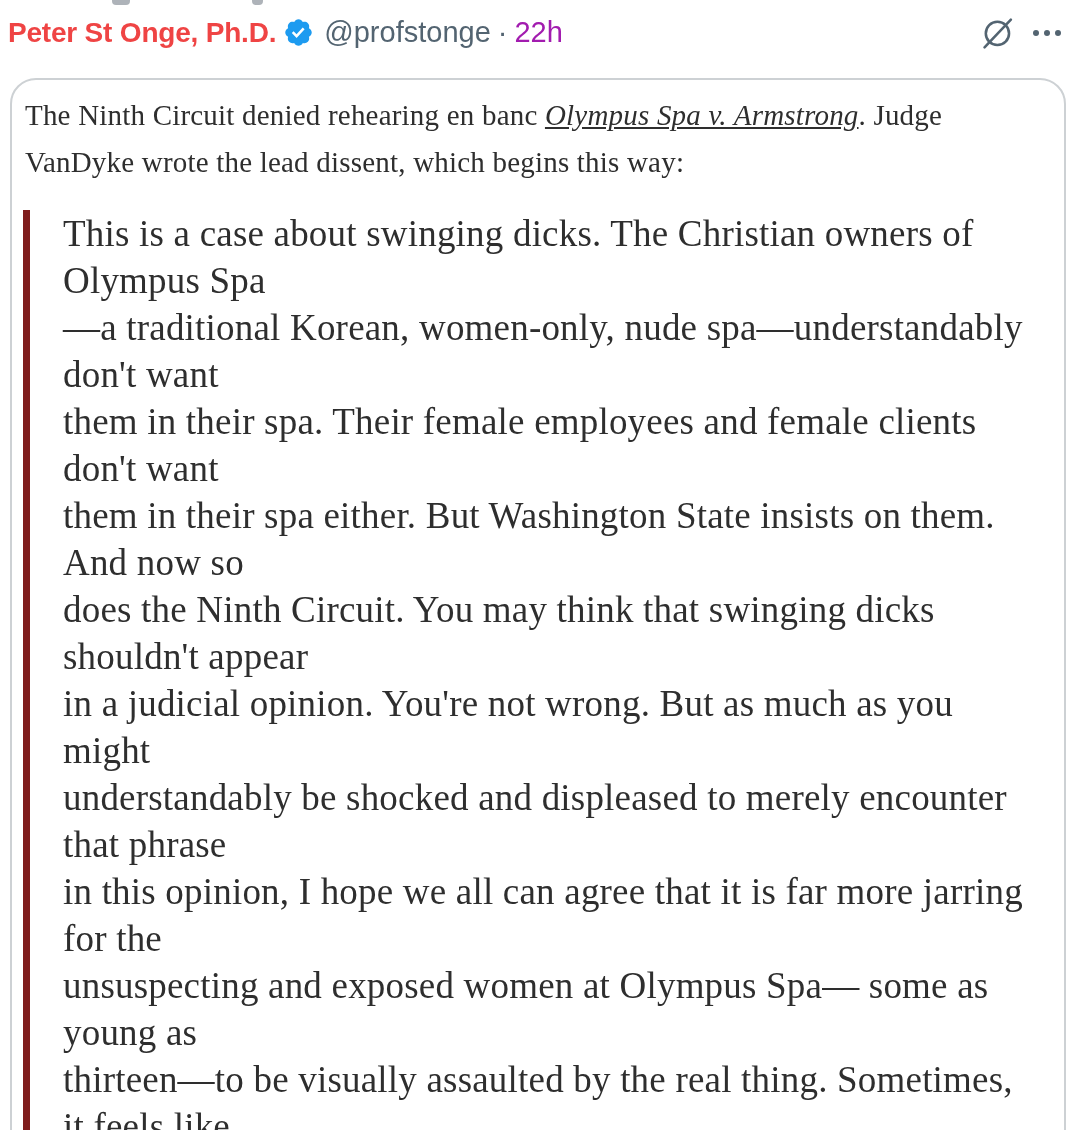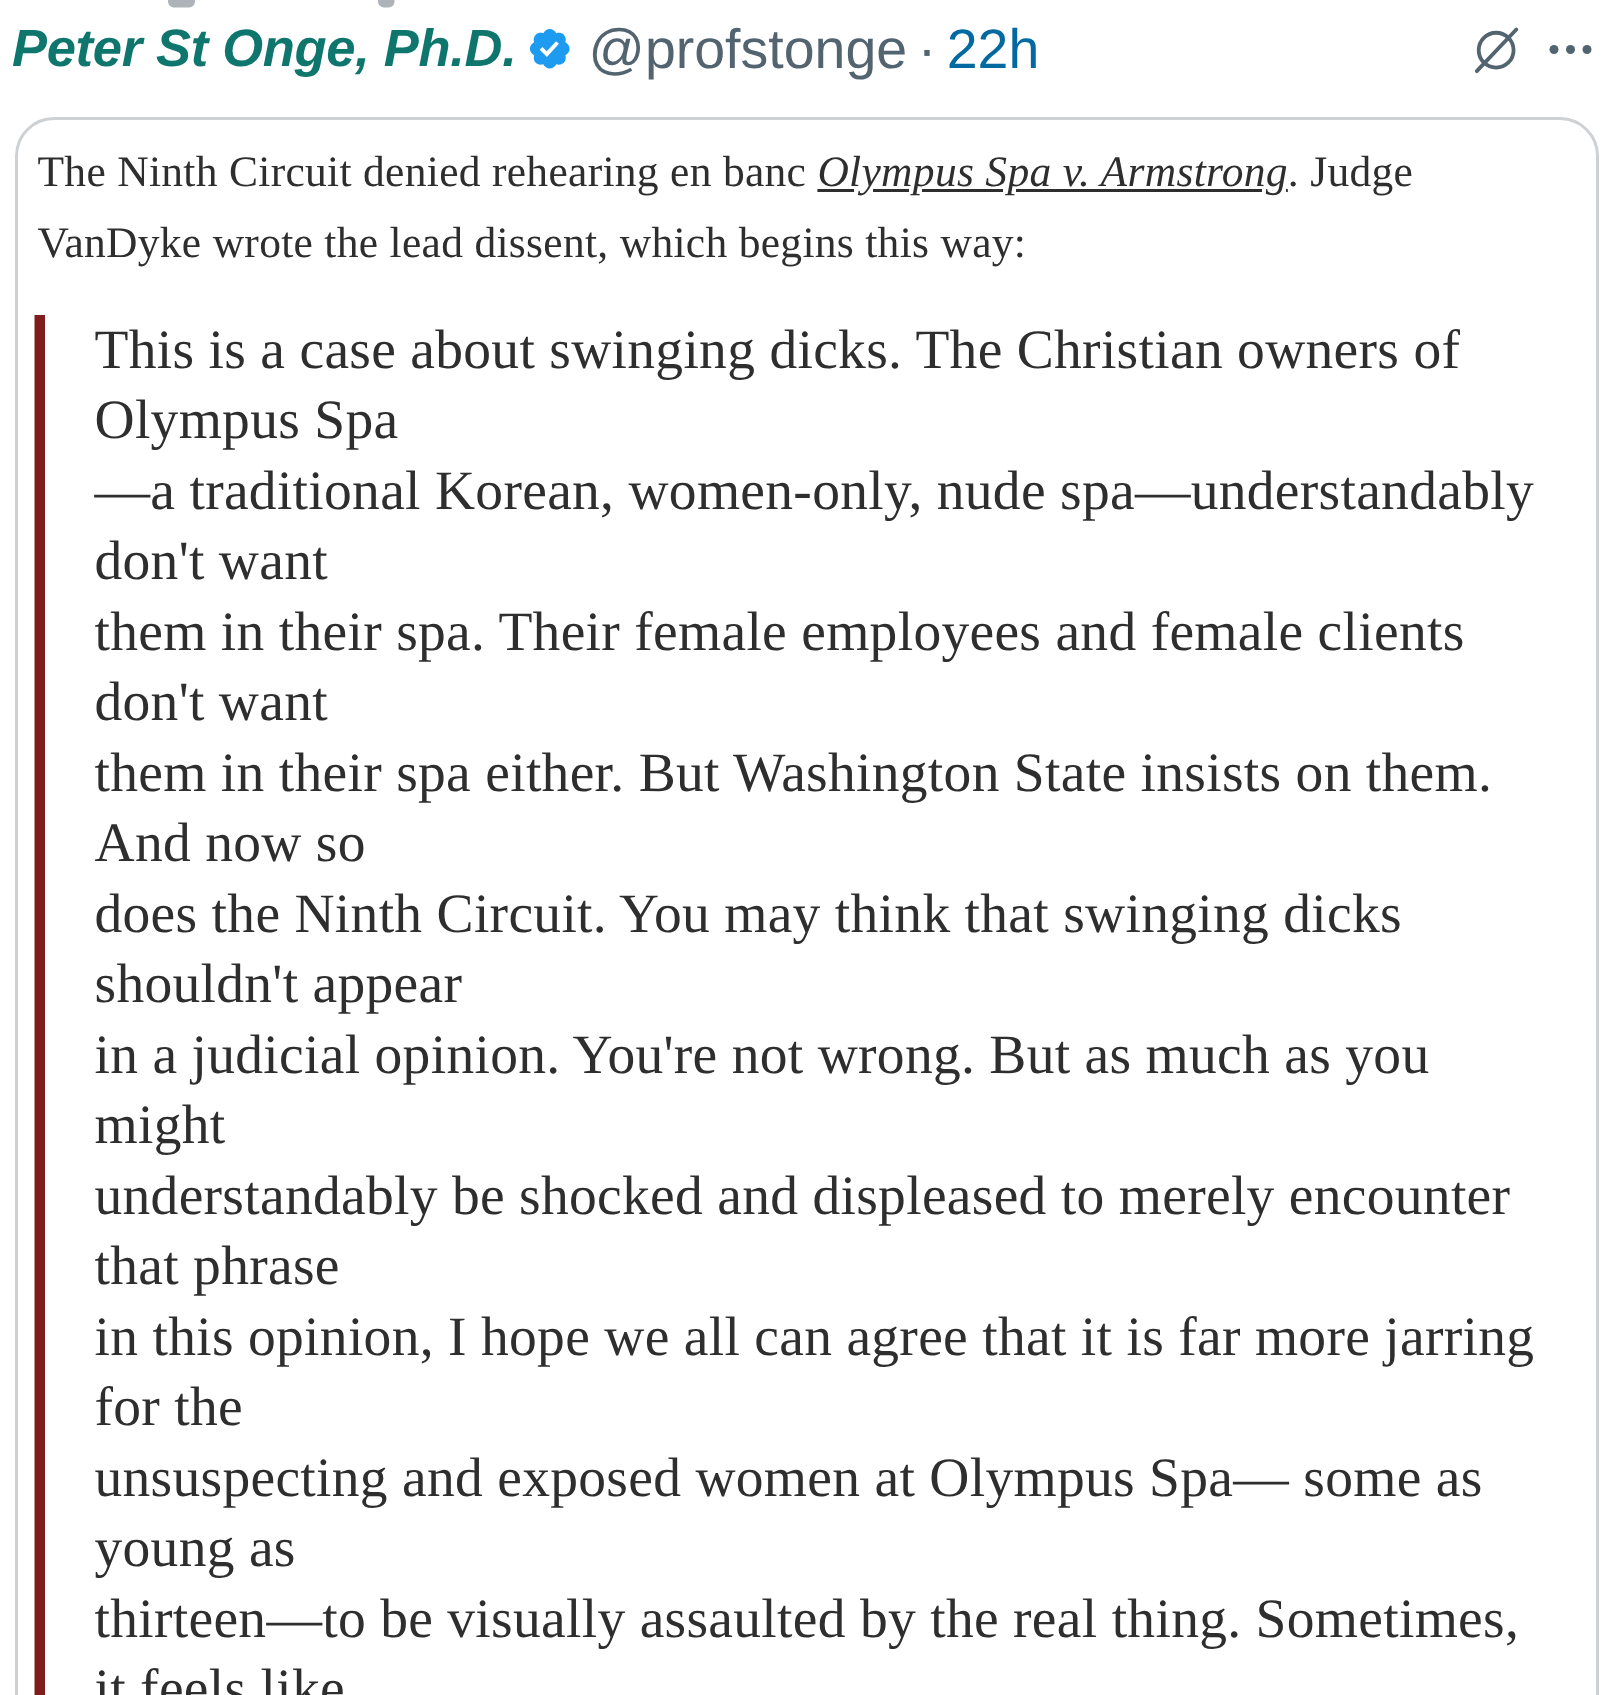--- a/index.html
+++ b/index.html
@@ -14,28 +14,28 @@
     position: absolute; top: -2px; height: 7px;
     background: #6b7480; opacity: .55; border-radius: 0 0 4px 4px;
   }
   .post { position: relative; width: 1076px; padding: 0; }
   .post-header {
     display: flex; align-items: center;
     padding: 13px 10px 0 8px;
     height: 52px;
   }
   .display-name {
-    font-size: 35px; font-weight: 700; color: #0f766e;
-    letter-spacing: -0.2px; white-space: nowrap; cursor: pointer; font-style: italic;
+    font-size: 28px; font-weight: 700; color: #ef4444;
+    letter-spacing: -0.2px; white-space: nowrap; cursor: pointer;
   }
   .verified { width: 31px; height: 31px; margin-left: 7px; flex: 0 0 auto; }
-  .handle-group { display: flex; align-items: flex-start; margin-left: 10px; color: #536471; font-size: 37px; white-space: nowrap; }
+  .handle-group { display: flex; align-items: flex-start; margin-left: 10px; color: #536471; font-size: 29px; white-space: nowrap; }
   .handle { color: #536471; cursor: pointer; }
   .sep { margin: 0 7px; }
-  .time { color: #0369a1; cursor: pointer; }
+  .time { color: #a21caf; cursor: pointer; }
   .header-spacer { flex: 1 1 auto; }
   .icon-btn { display: flex; align-items: center; justify-content: center; cursor: pointer; color: #536471; }
   .grok-btn { width: 38px; height: 38px; margin-right: 12px; }
   .more-btn { width: 38px; height: 38px; }
   .more-dots { display: flex; gap: 5px; }
   .more-dots i { width: 6px; height: 6px; border-radius: 50%; background: #536471; }
 
   .tweet-text {
     padding: 6px 8px 0 8px;
     font-size: 29px; line-height: 41px;

